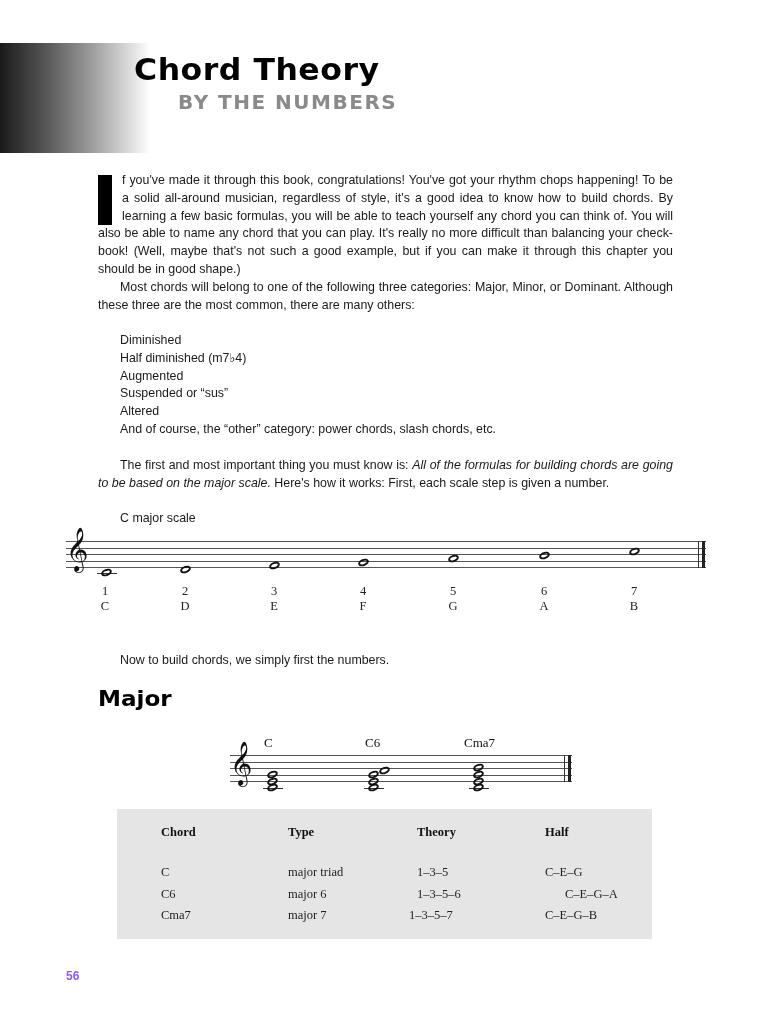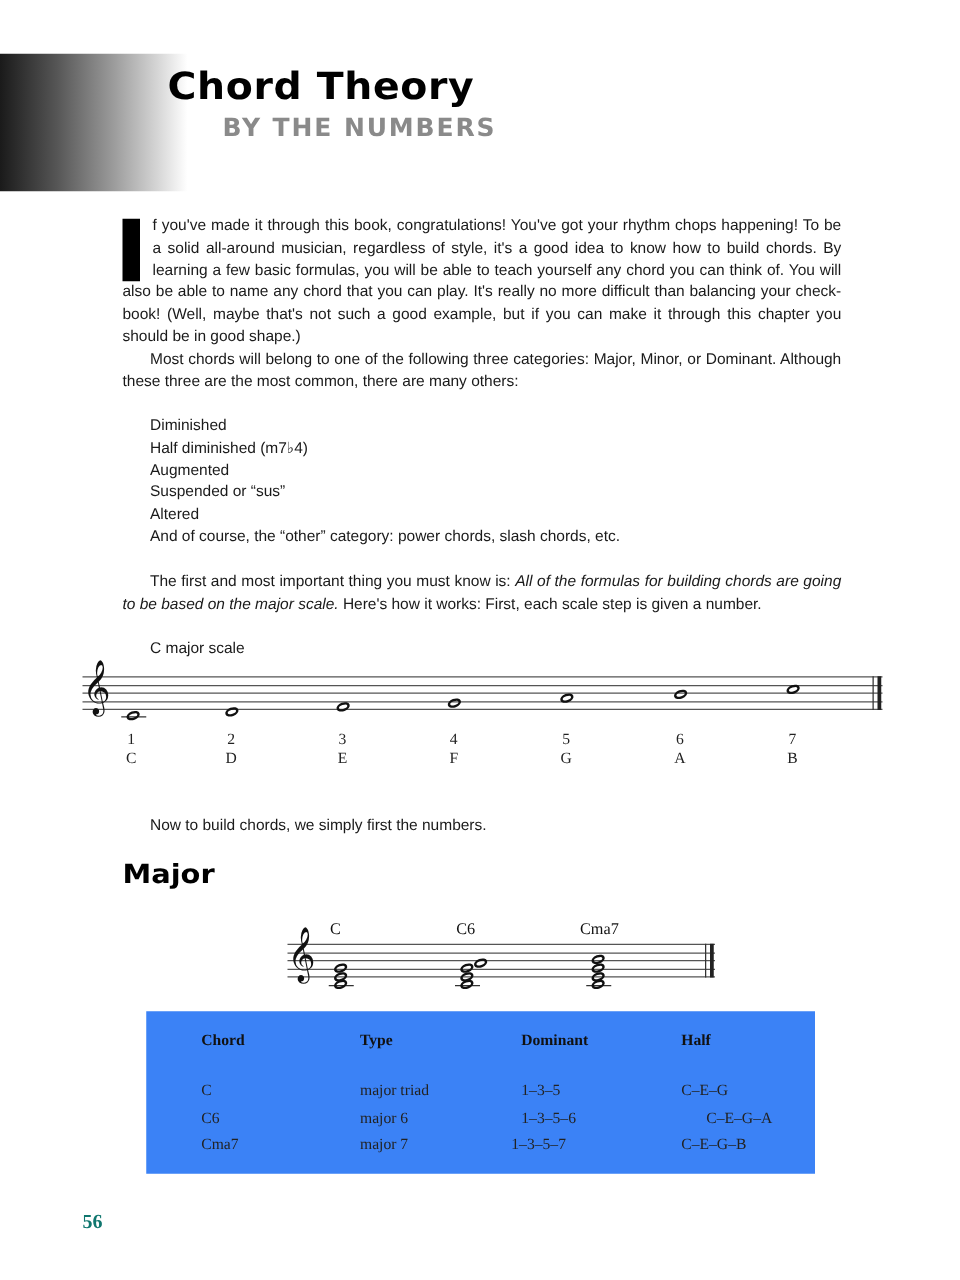--- a/index.html
+++ b/index.html
@@ -67,29 +67,29 @@
     font-family: "DejaVu Sans", sans-serif; font-weight: bold; font-size: 21px; color: #000;
     transform: scaleX(1.1); transform-origin: left;
   }
 
   .chord-name {
     position: absolute; font-family: "Liberation Serif", serif; font-size: 13px; color: #111;
   }
 
   .table-box {
     position: absolute; left: 117px; top: 809px; width: 535px; height: 130px;
-    background: #3b82f6;
+    background: #e5e5e5;
   }
   .tcell {
     position: absolute; font-family: "Liberation Serif", serif; font-size: 12.5px; color: #222;
   }
   .thead { font-weight: bold; color: #111; }
 
   .page-number {
-    position: absolute; left: 66px; top: 969px; font-weight: bold; font-size: 16px; color: #0f766e; font-family: Liberation Serif, serif;
+    position: absolute; left: 66px; top: 969px; font-weight: bold; font-size: 12px; color: #8b5cf6;
   }
 </style>
 </head>
 <body>
 
 <div class="header-gradient"></div>
 <div class="title-main">Chord Theory</div>
 <div class="title-sub">BY THE NUMBERS</div>
 
 <div class="body-text p1">
@@ -183,21 +183,21 @@
   <div class="ledger" style="left:239px; top:33px;"></div>
   <div class="note" style="left:243px; top:29px;"></div>
   <div class="note" style="left:243px; top:23px;"></div>
   <div class="note" style="left:243px; top:16px;"></div>
   <div class="note" style="left:243px; top:9px;"></div>
 </div>
 
 <div class="table-box">
   <div class="tcell thead" style="left:44px; top:16px;">Chord</div>
   <div class="tcell thead" style="left:171px; top:16px;">Type</div>
-  <div class="tcell thead" style="left:300px; top:16px;">Dominant</div>
+  <div class="tcell thead" style="left:300px; top:16px;">Theory</div>
   <div class="tcell thead" style="left:428px; top:16px;">Half</div>
 
   <div>
     <div class="tcell" style="left:44px; top:56px;">C</div>
     <div class="tcell" style="left:171px; top:56px;">major triad</div>
     <div class="tcell" style="left:300px; top:56px;">1–3–5</div>
     <div class="tcell" style="left:428px; top:56px;">C–E–G</div>
   </div>
   <div>
     <div class="tcell" style="left:44px; top:78px;">C6</div>

